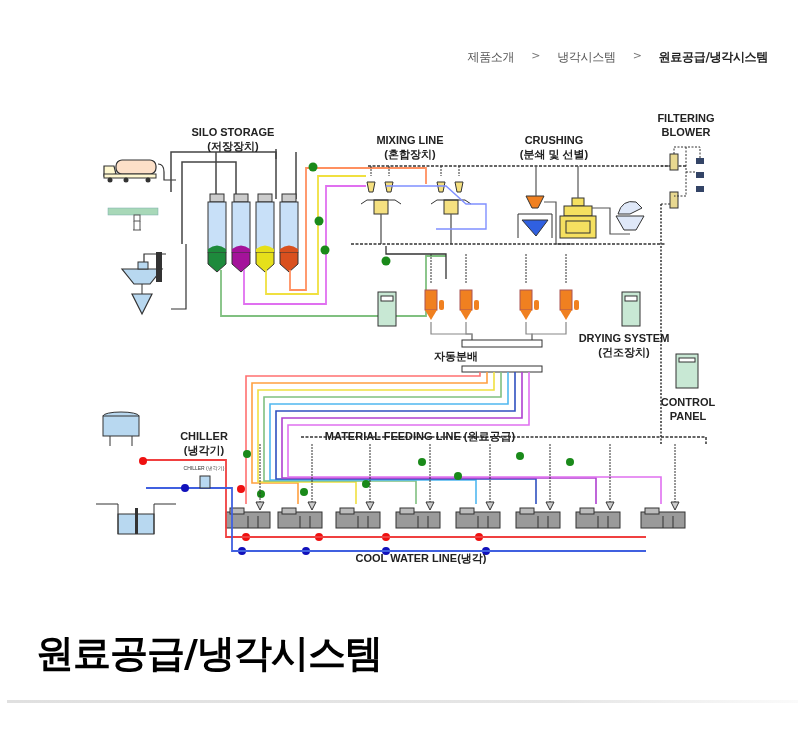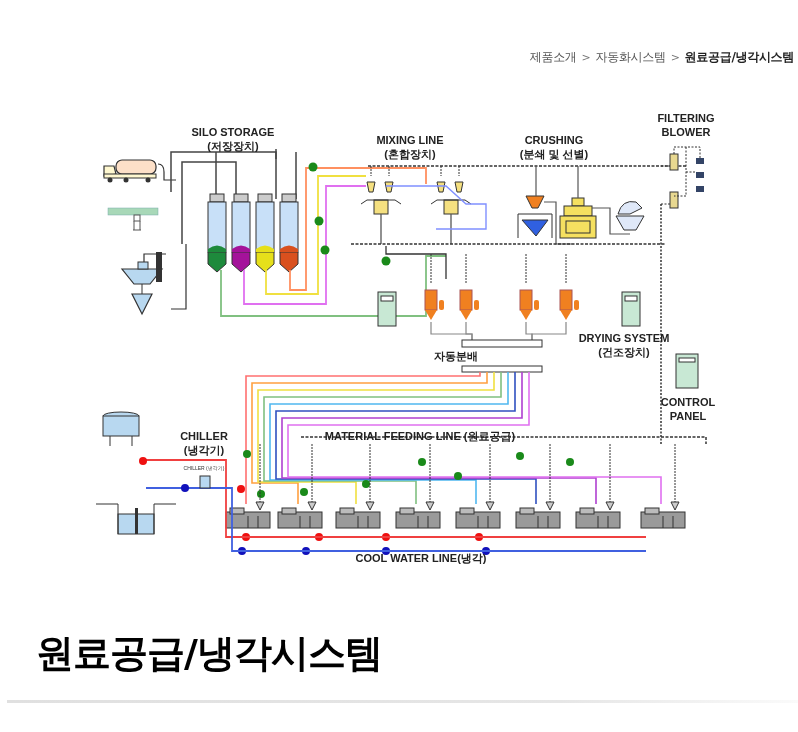--- a/index.html
+++ b/index.html
@@ -1,32 +1,32 @@
 <!DOCTYPE html>
 <html><head>
 <meta charset="utf-8">
 <style>
   * { box-sizing: border-box; margin: 0; padding: 0; }
   html, body { width: 798px; height: 732px; background: #ffffff; overflow: hidden; }
   body { position: relative; font-family: "DejaVu Sans", "Liberation Sans", sans-serif; color: #111; }
-  .breadcrumb { position: absolute; top: 49px; right: 4px; font-size: 12px; color: #555; display: flex; gap: 5px; align-items: center; letter-spacing: -0.3px; }
+  .breadcrumb { position: absolute; top: 49px; right: 30px; font-size: 12px; color: #555; display: flex; gap: 17px; align-items: flex-start; letter-spacing: -0.3px; }
   .breadcrumb .sep { color: #777; font-size: 11px; }
   .breadcrumb .current { color: #222; font-weight: bold; }
   .diagram { position: absolute; left: 96px; top: 104px; width: 640px; height: 470px; }
   .diagram svg text { font-family: "Liberation Sans", "DejaVu Sans", sans-serif; }
   .page-title { position: absolute; left: 36px; top: 628px; font-size: 38px; font-weight: bold; color: #000; letter-spacing: -1px; }
   .divider { position: absolute; left: 7px; top: 700px; width: 791px; height: 3px; background: linear-gradient(to right, #e0e0e0 0%, #e6e6e6 70%, #fafafa 100%); }
 </style>
 </head>
 <body>
 
 <nav class="breadcrumb">
   <span>제품소개</span>
   <span class="sep">&gt;</span>
-  <span>자동화시스템</span>
+  <span>냉각시스템</span>
   <span class="sep">&gt;</span>
   <span class="current">원료공급/냉각시스템</span>
 </nav>
 
 <div class="diagram">
 <svg width="640" height="470" viewBox="0 0 640 470">
   <defs>
     <pattern id="hatch" width="6" height="6" patternUnits="userSpaceOnUse">
       <path d="M0,6 L6,0" stroke="#333" stroke-width="1"></path>
     </pattern>

